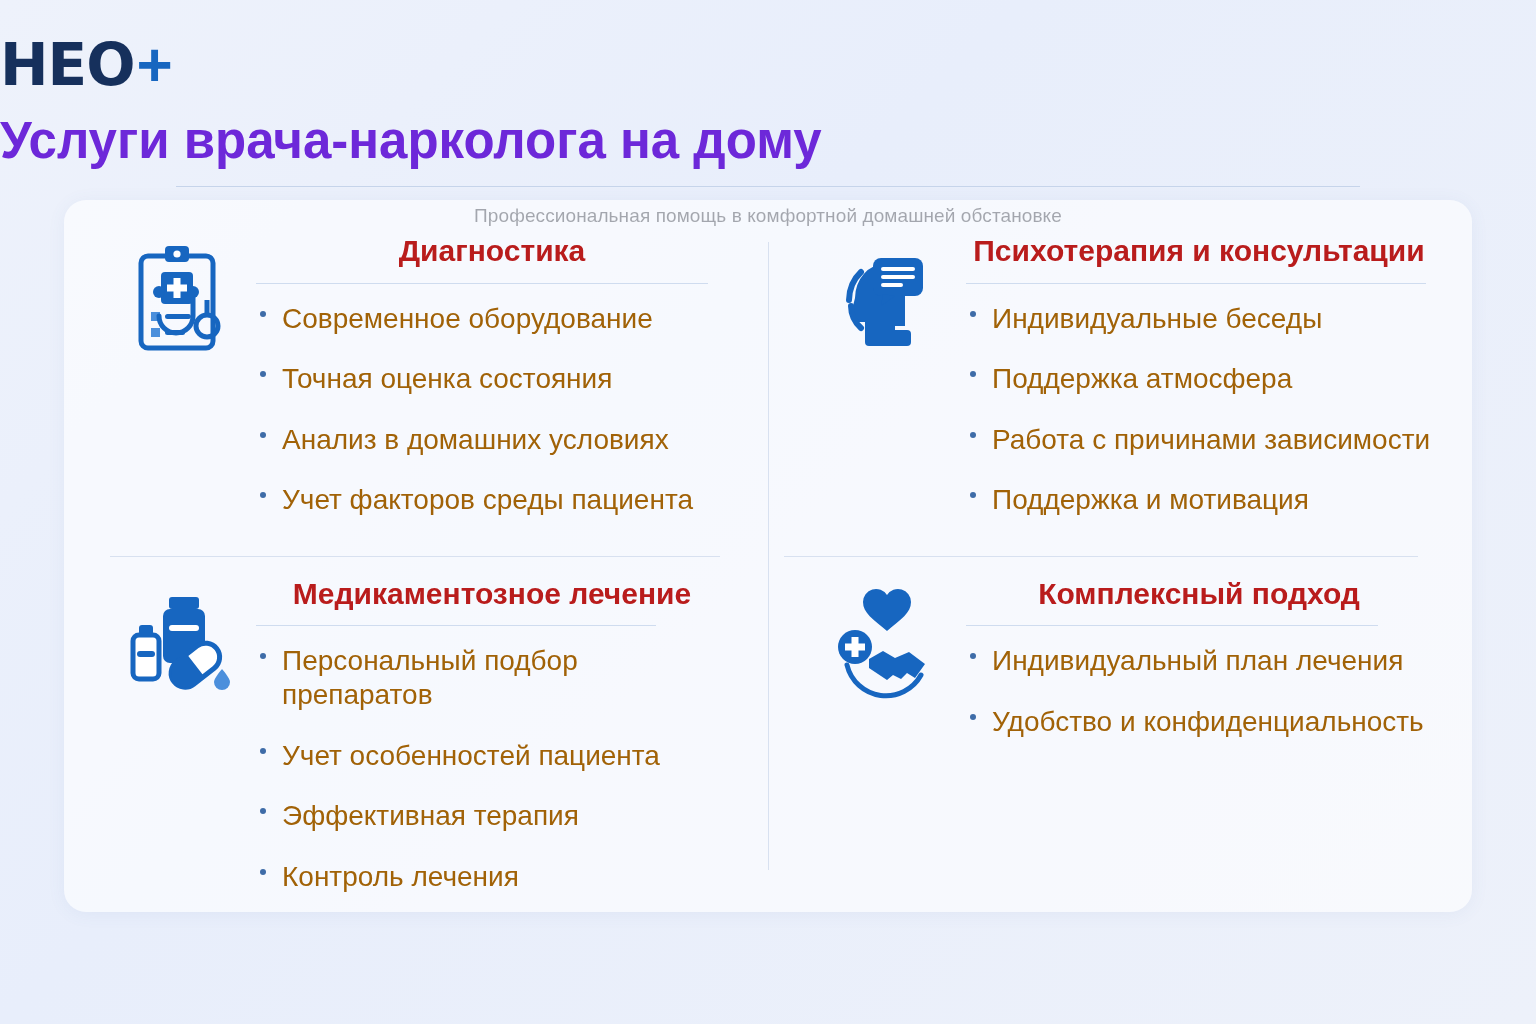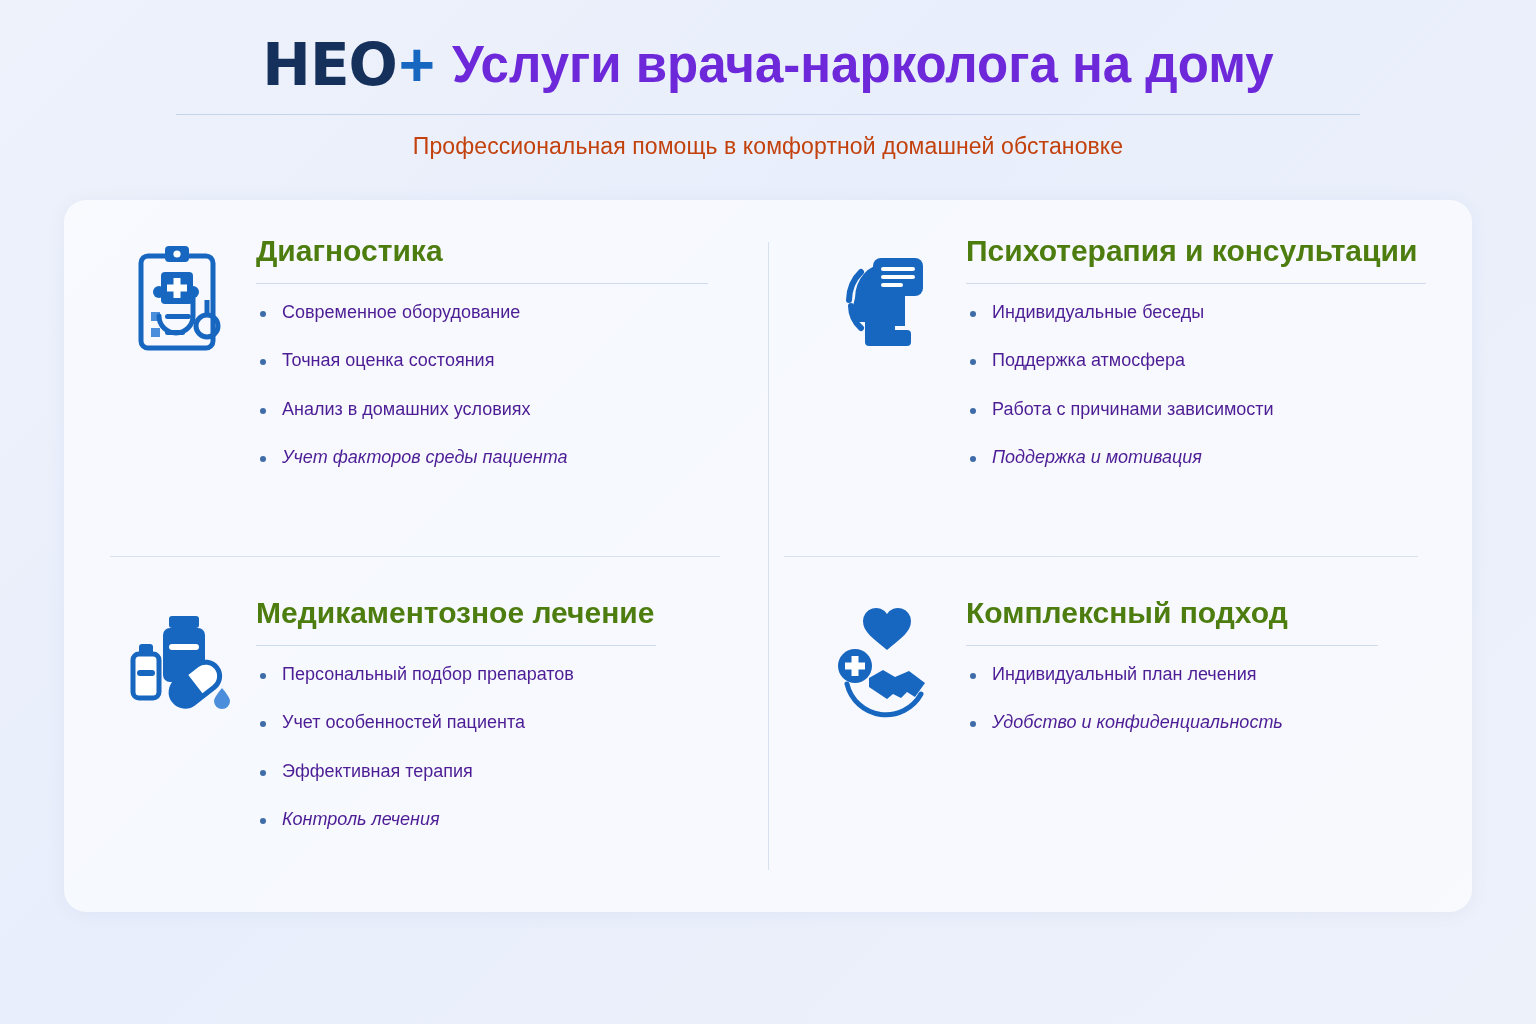--- a/index.html
+++ b/index.html
@@ -20,23 +20,24 @@
     box-sizing: border-box;
   }
 
   
   .header {
     padding-top: 34px;
     text-align: center;
   }
   .title-row {
     display: flex;
-    align-items: center;
+    align-items: flex-start;
     justify-content: center;
     gap: 18px;
+    flex-direction: column;
   }
   .logo {
     display: flex;
     align-items: center;
     font-size: 58px;
     font-weight: bold;
     letter-spacing: -1px;
     line-height: 1;
   }
   .logo .neo {
@@ -57,22 +58,22 @@
     line-height: 1.05;
     white-space: nowrap;
   }
   .title-rule {
     width: 1184px;
     height: 1px;
     background: #c6d4ea;
     margin: 18px auto 0;
   }
   .subtitle {
-    color: #c2410c;
-    font-size: 23px;
+    color: #0f172a;
+    font-size: 19px;
     margin-top: 18px;
     letter-spacing: 0.1px;
   }
 
   
   .card {
     position: absolute;
     left: 64px;
     top: 200px;
     width: 1408px;
@@ -126,45 +127,46 @@
     width: 132px;
     display: flex;
     justify-content: center;
     padding-top: 8px;
   }
   .content {
     flex: 1 1 auto;
     padding-left: 10px;
   }
   .sec-title {
-    color: #4d7c0f;
+    color: #b91c1c;
     font-size: 30px;
     font-weight: bold;
     line-height: 1.15;
     white-space: nowrap;
+    text-align: center;
   }
   .sec-rule {
     height: 1px;
     background: #cfdcef;
     margin: 14px 0 18px 0;
   }
   .items {
     list-style: none;
     margin: 0;
     padding: 0;
   }
   .items li {
     position: relative;
-    color: #4c1d95;
-    font-size: 18px;
+    color: #a16207;
+    font-size: 28px;
     line-height: 1.2;
     padding: 0 0 0 26px;
     margin-bottom: 27px;
   }
-  .items li:last-child { margin-bottom: 0; font-style: italic; }
+  .items li:last-child { margin-bottom: 0; }
   .items li .dot {
     position: absolute;
     left: 4px;
     top: 9px;
     width: 6px;
     height: 6px;
     border-radius: 50%;
     background: #3e6ca8;
   }
 

